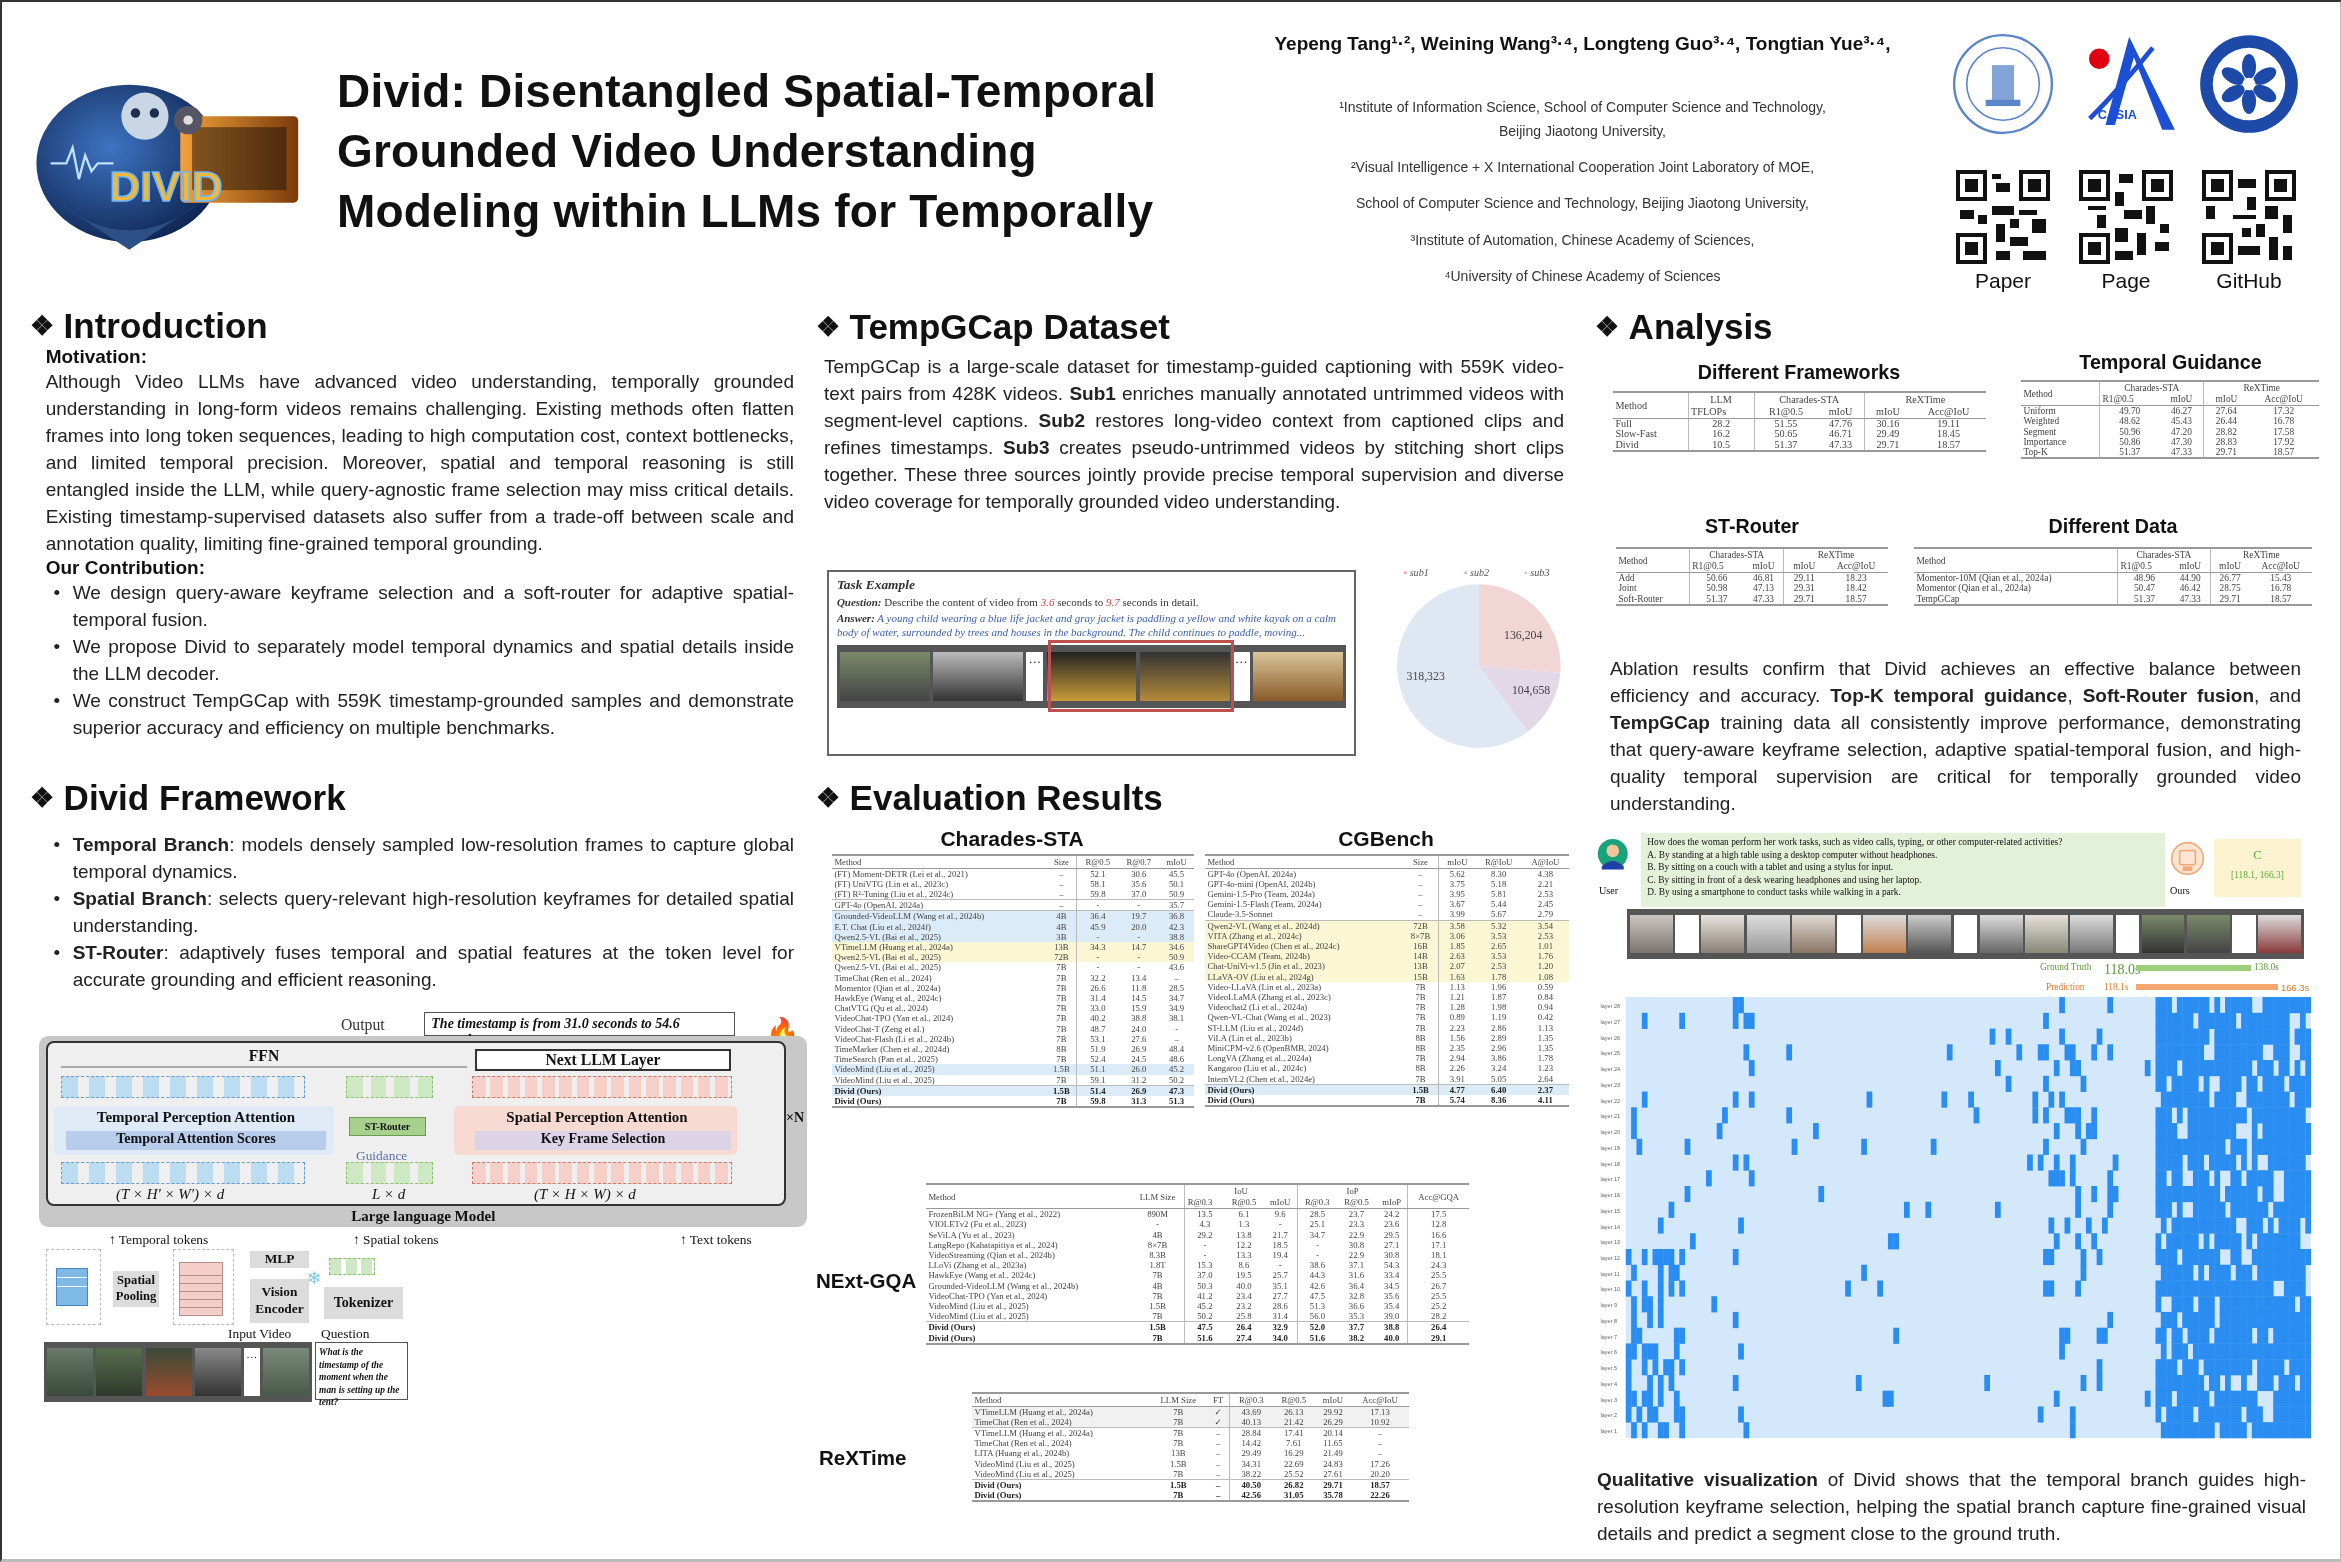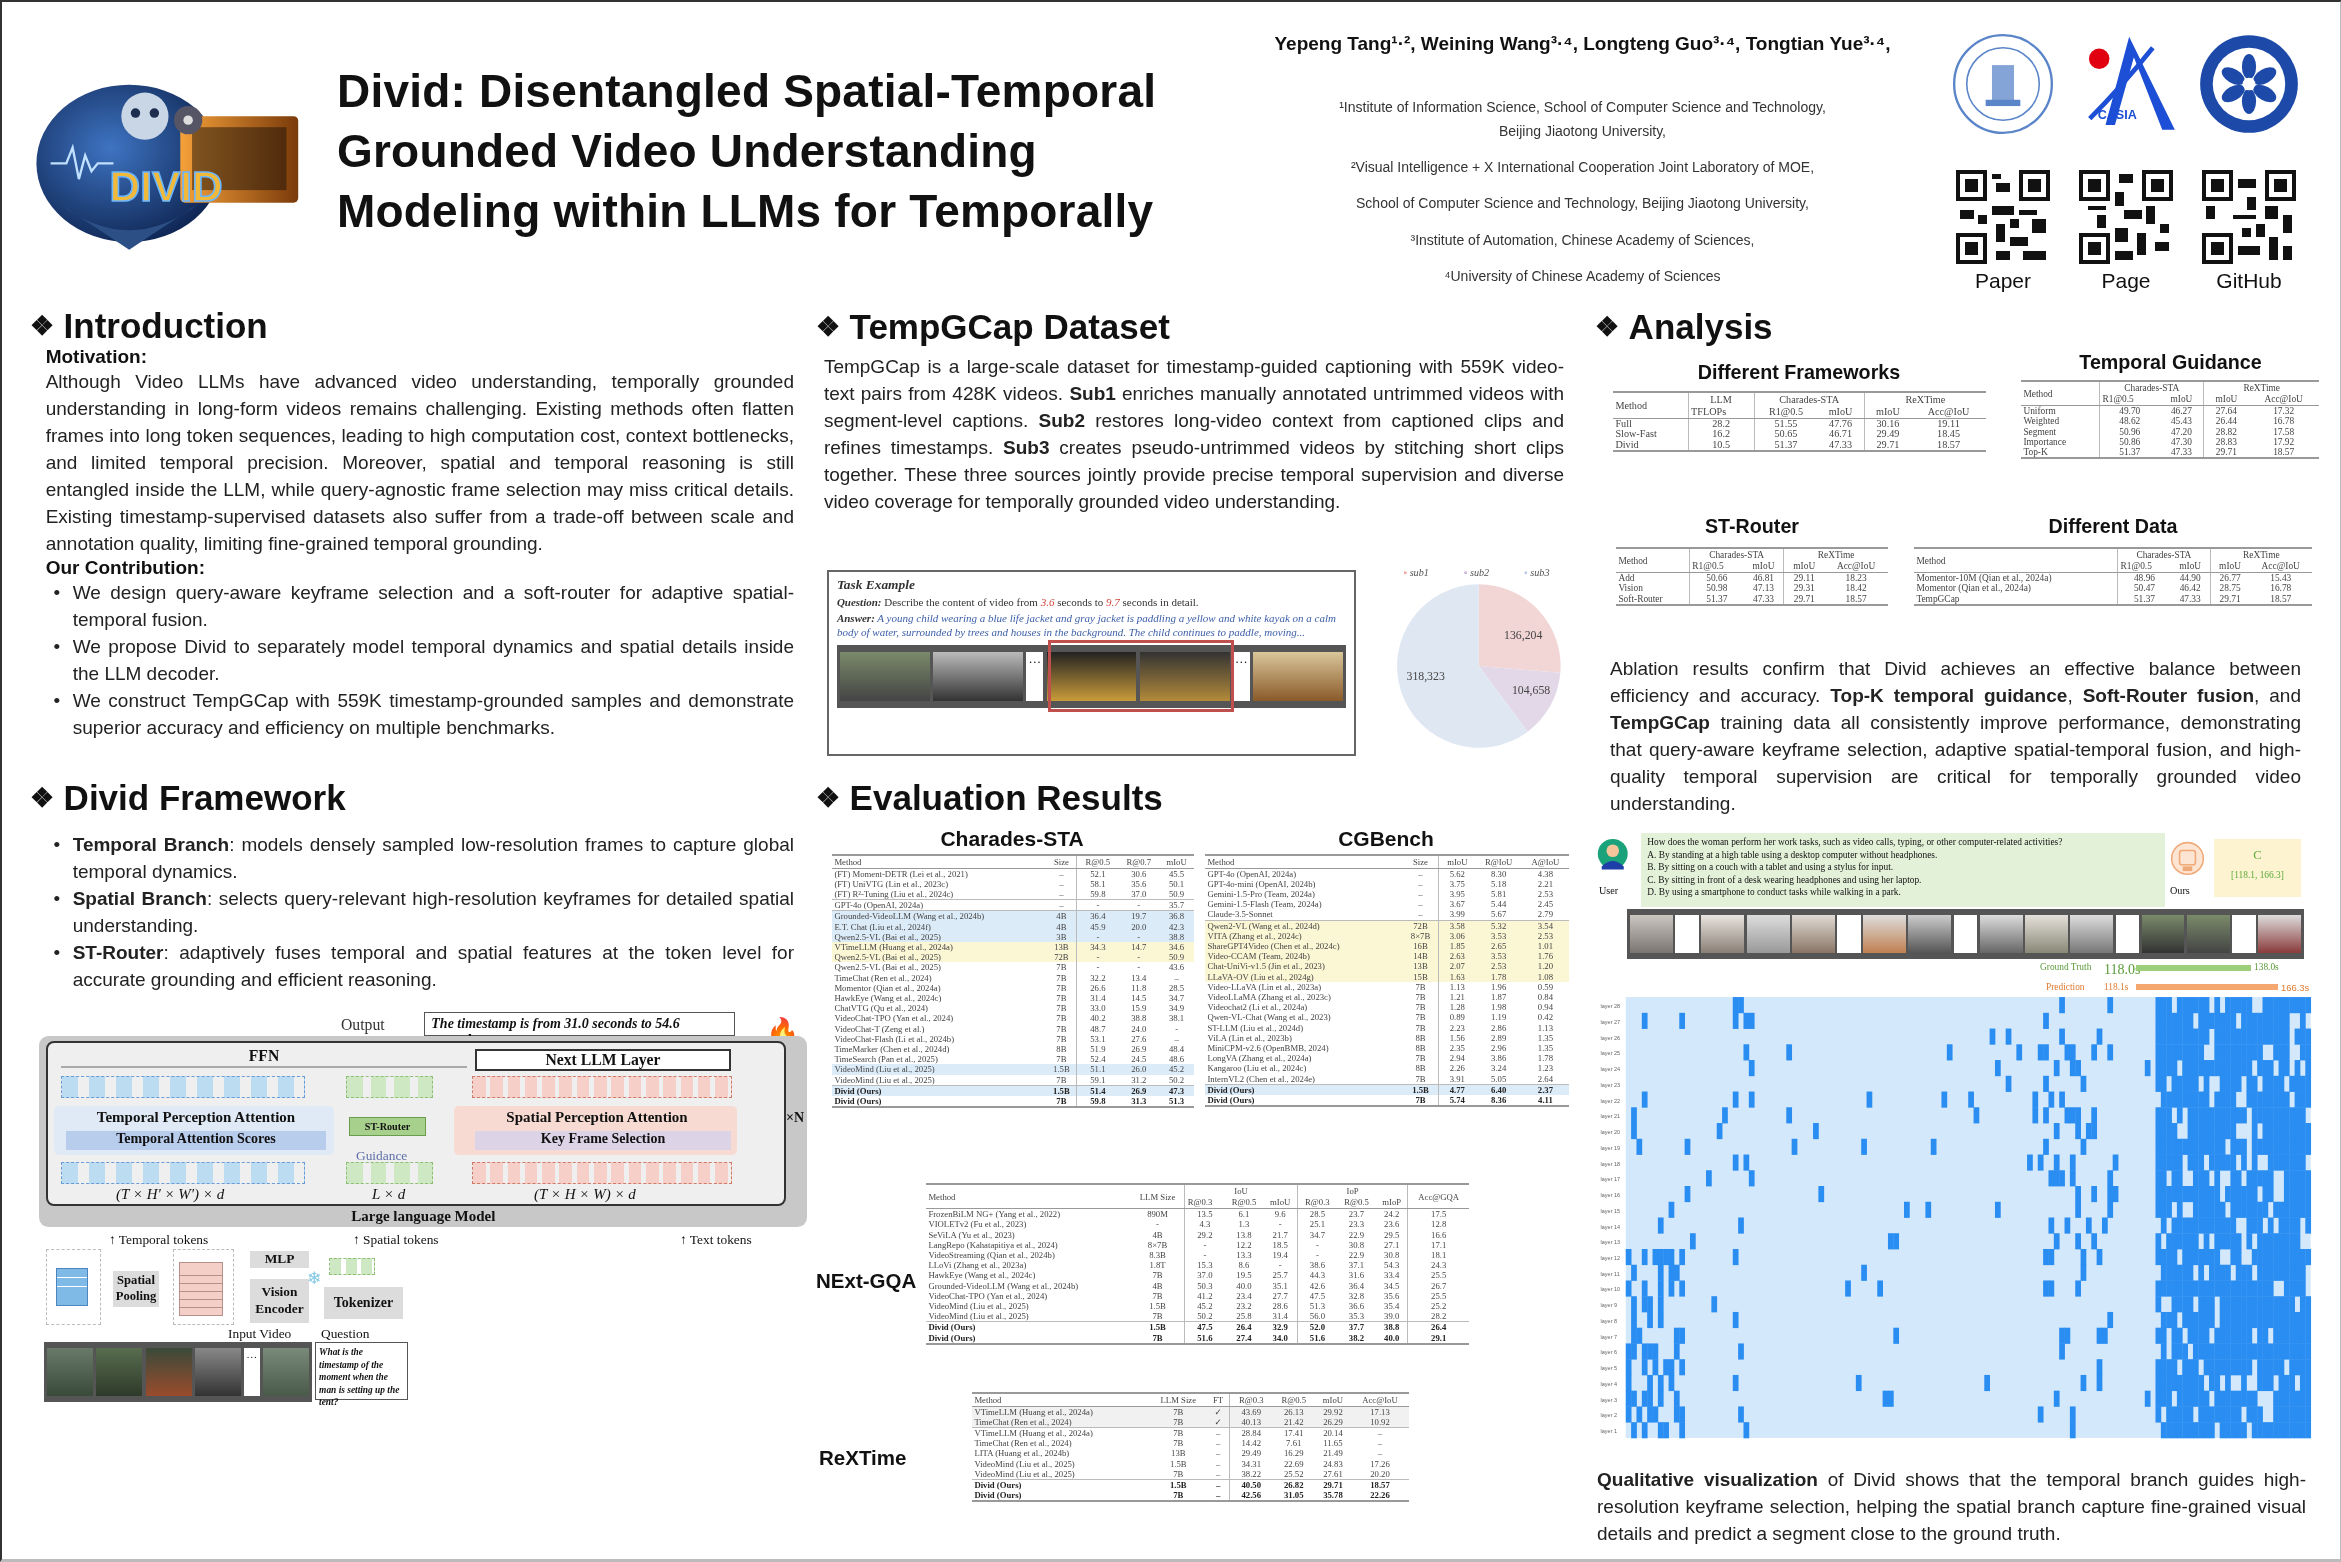--- a/index.html
+++ b/index.html
@@ -1091,21 +1091,21 @@
       </thead>
       <tbody>
         <tr>
           <td>Add</td>
           <td class="vr">50.66</td>
           <td>46.81</td>
           <td class="vr">29.11</td>
           <td>18.23</td>
         </tr>
         <tr>
-          <td>Vision</td>
+          <td>Joint</td>
           <td class="vr">50.98</td>
           <td>47.13</td>
           <td class="vr">29.31</td>
           <td>18.42</td>
         </tr>
         <tr>
           <td>Soft-Router</td>
           <td class="vr">51.37</td>
           <td>47.33</td>
           <td class="vr">29.71</td>

